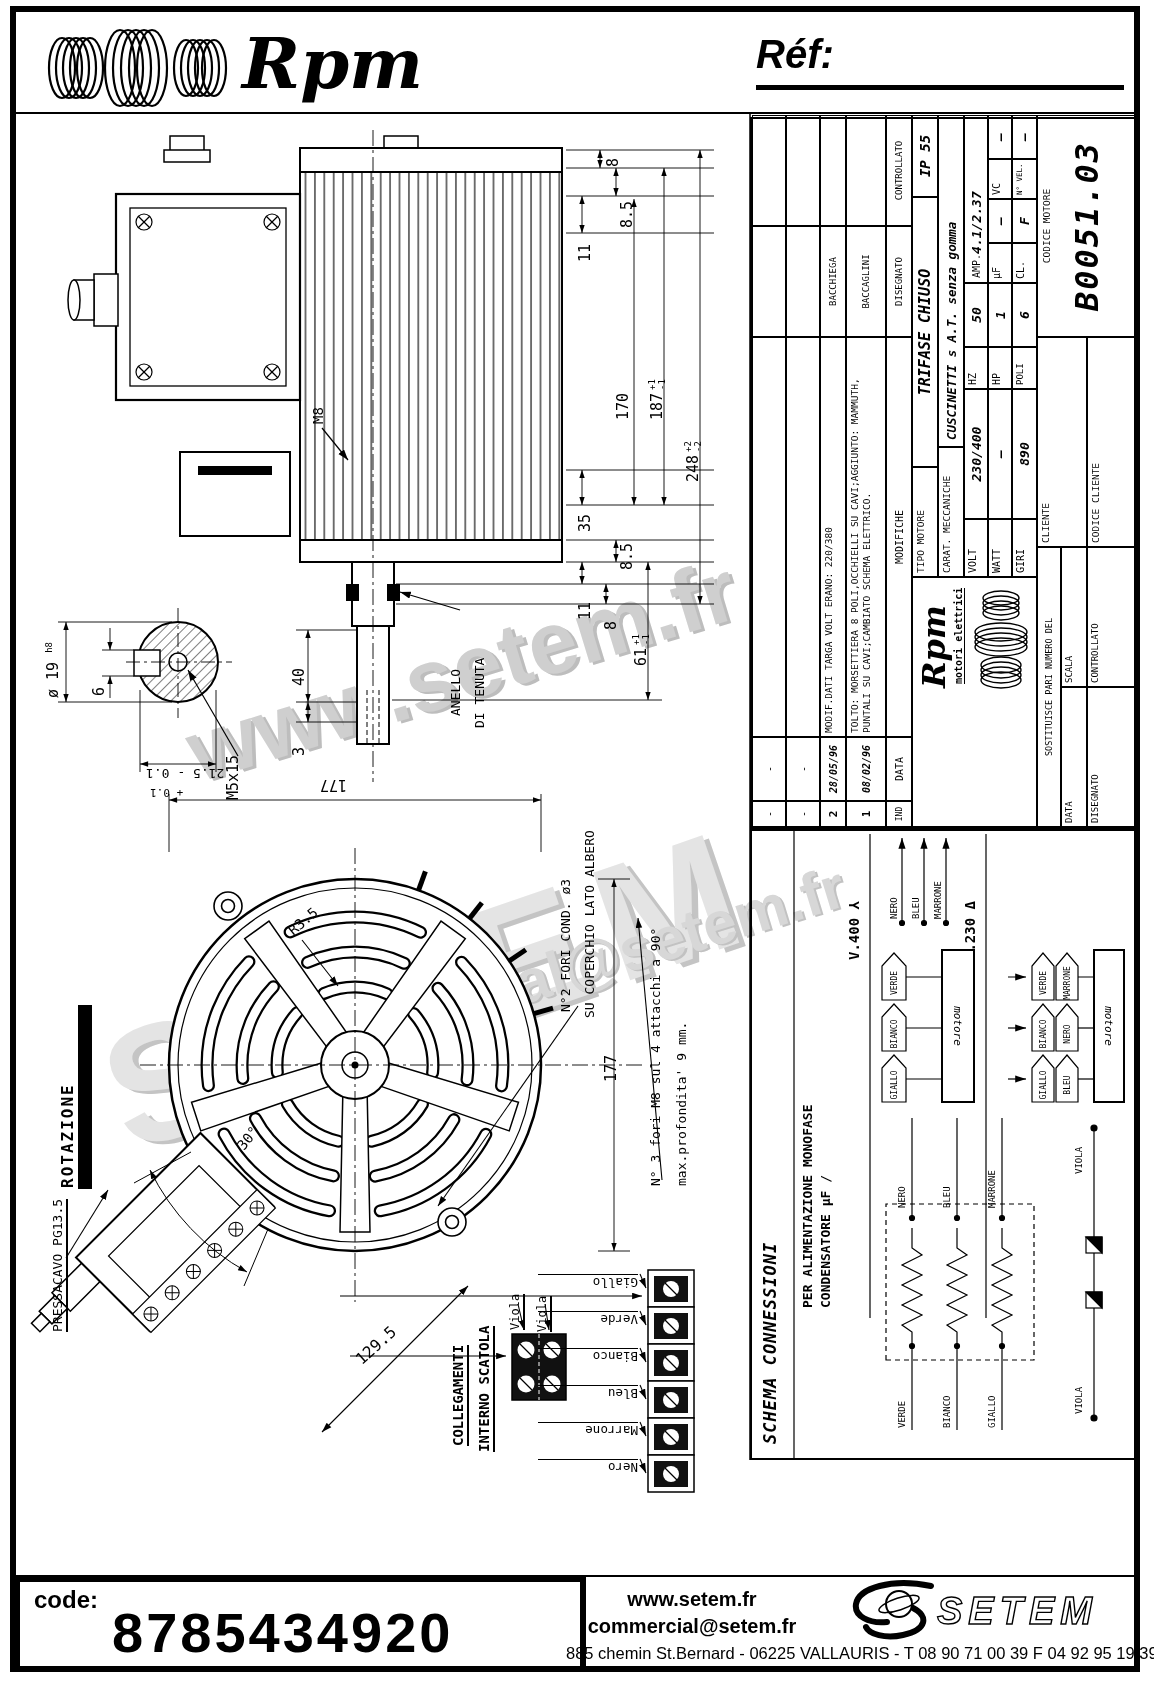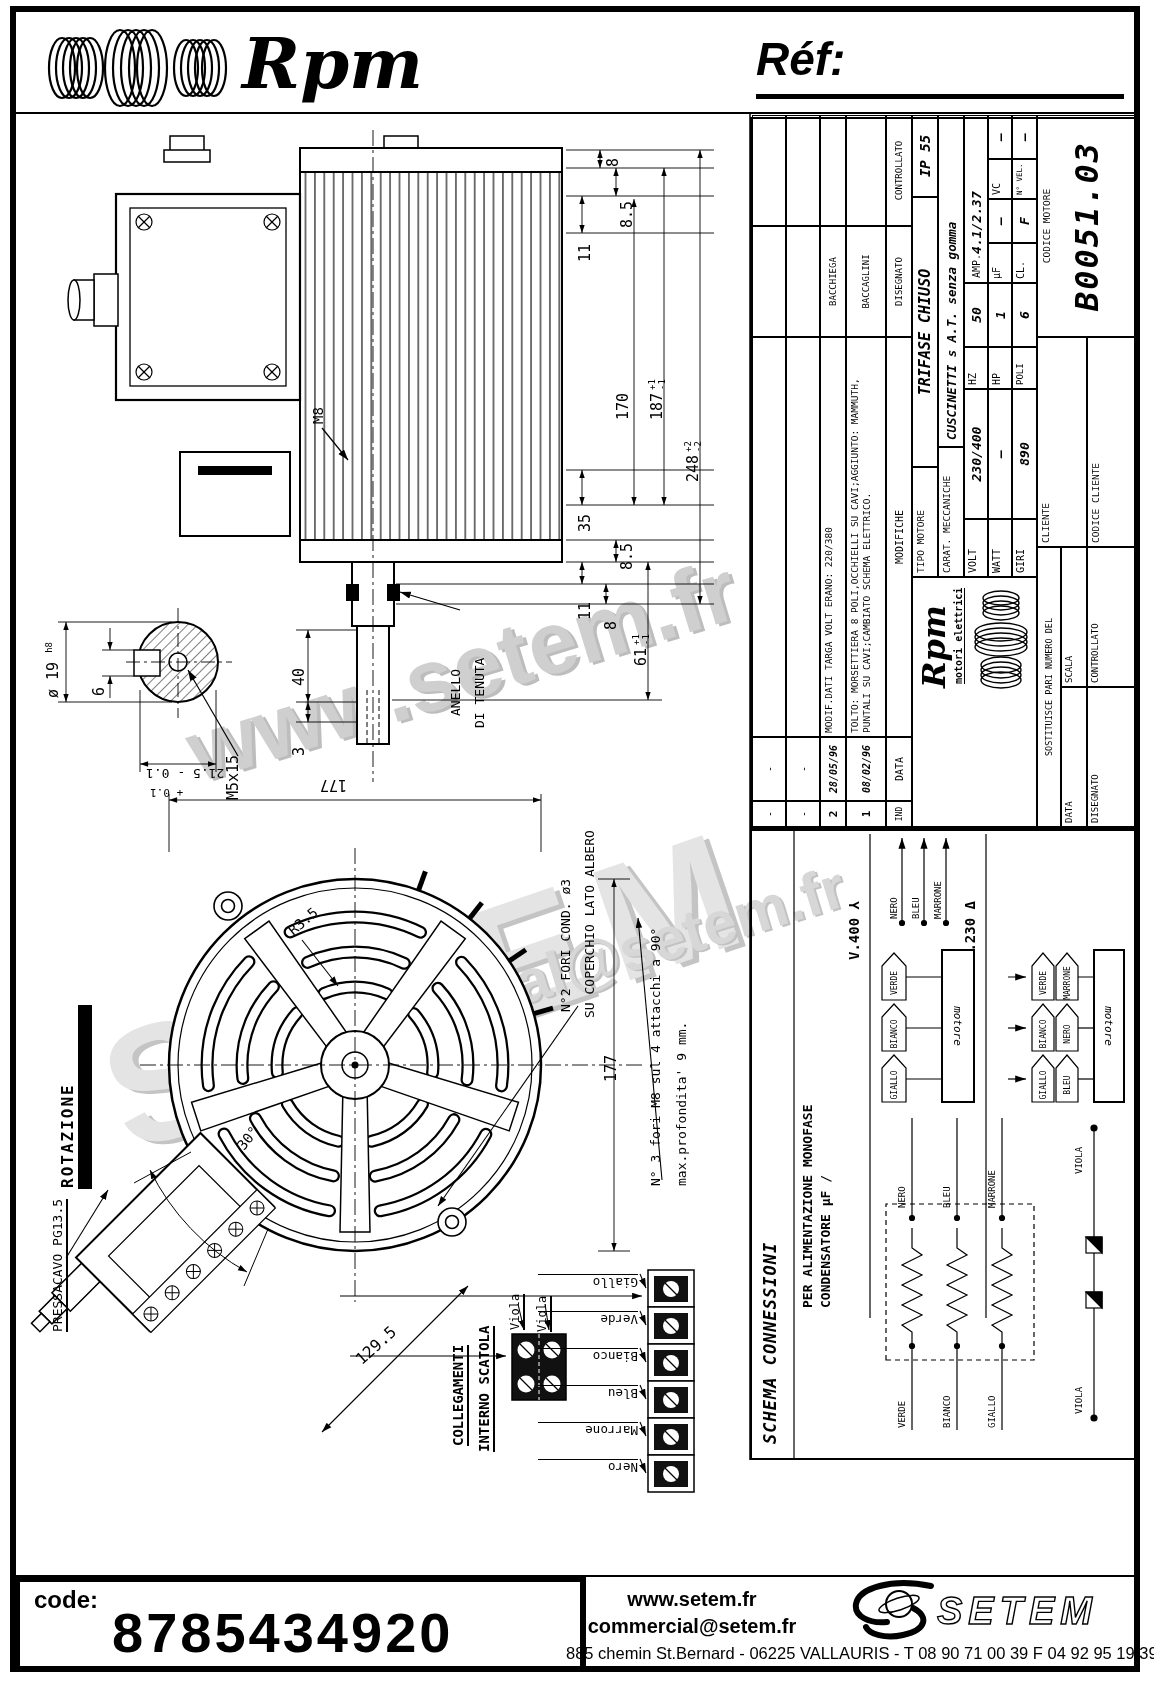--- a/index.html
+++ b/index.html
@@ -8,21 +8,21 @@
   .frame{position:absolute;left:10px;top:6px;width:1130px;height:1666px;border:6px solid #000;z-index:6;pointer-events:none;box-sizing:border-box;}
   
   .wm{position:absolute;z-index:1;font-family:"Liberation Sans",sans-serif;font-weight:bold;white-space:nowrap;transform-origin:0 0;}
   .wm1{left:175px;top:705px;font-size:88px;color:#cfcfcf;text-shadow:3px 3px 0 #bdbdbd;transform:rotate(-17deg);}
   .wm2{left:80px;top:1010px;font-size:165px;letter-spacing:22px;color:#e4e4e4;text-shadow:5px 5px 0 #c4c4c4;transform:rotate(-19deg);}
   .wm3{left:235px;top:1035px;font-size:60px;color:#d7d7d7;text-shadow:2px 2px 0 #c2c2c2;transform:rotate(-17deg);}
   
   .hdr-brand{position:absolute;left:242px;top:22px;z-index:5;font-family:"DejaVu Serif",serif;font-style:italic;font-weight:bold;font-size:70px;}
   .ref{position:absolute;left:756px;top:32px;width:368px;z-index:5;display:flex;align-items:baseline;gap:26px;
        border-bottom:5px solid #000;padding-bottom:8px;font-family:"Liberation Sans",sans-serif;font-style:italic;font-weight:bold;}
-  .ref .rl{font-size:46px;} .ref .rv{font-size:46px;letter-spacing:2px;}
+  .ref .rl{font-size:40px;} .ref .rv{font-size:46px;letter-spacing:2px;}
   
   .lab{position:absolute;z-index:3;white-space:nowrap;font-size:15px;}
   .v{transform:rotate(-90deg);transform-origin:0 0;}
   .ud{transform:rotate(180deg);}
   .f11{font-size:11px;} .f12{font-size:12px;} .f13{font-size:13px;} .f14{font-size:14px;} .f16{font-size:16px;}
   .b{font-weight:bold;} .u{border-bottom:2px solid #000;padding-bottom:1px;}
   .tol{display:inline-flex;flex-direction:column;font-size:9px;line-height:1.05;vertical-align:middle;margin-left:3px;}
   .diag{position:absolute;z-index:3;white-space:nowrap;transform-origin:0 50%;}
   .wlabel{position:absolute;z-index:3;width:100px;font-size:12.5px;transform:rotate(180deg);border-bottom:1.5px solid #000;}
   

